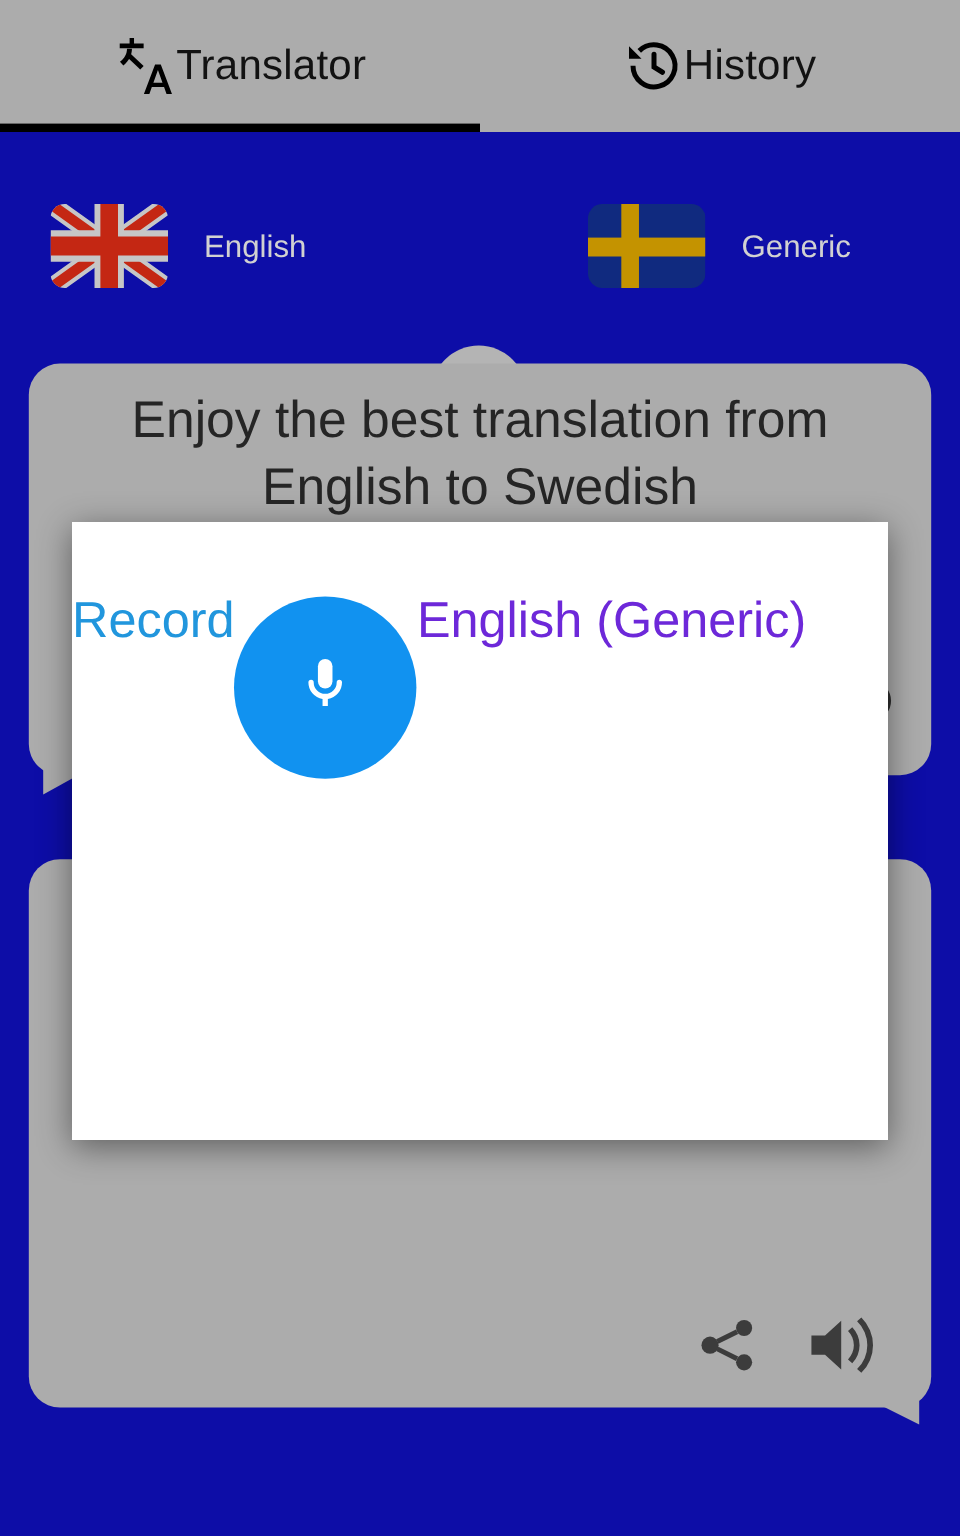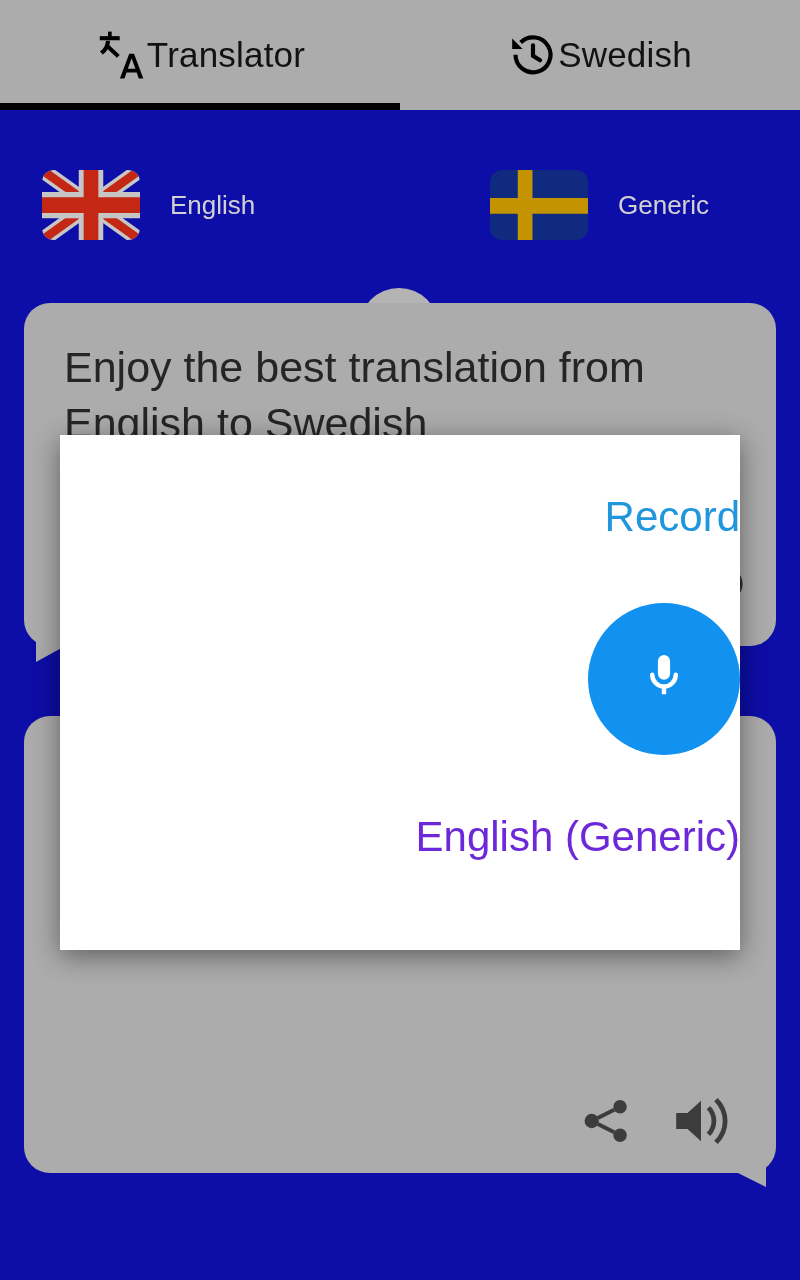--- a/index.html
+++ b/index.html
@@ -83,25 +83,26 @@
     position: absolute;
     background: #d2d2d2;
     border-radius: 26px;
     left: 24px;
     width: 752px;
   }
   #card-source { top: 303px; height: 343px; }
   #card-target { top: 716px; height: 457px; }
   .card-text {
     position: absolute;
-    left: 40px; right: 40px; top: 36px;
+    left: 40px; right: 40px; top: 19px;
     font-size: 43px;
     line-height: 56px;
     color: #2e2e2e;
     word-wrap: break-word;
+    text-align: center;
   }
   
   .tail {
     position: absolute;
     width: 0; height: 0;
     border-style: solid;
   }
   #tail-source {
     bottom: -16px; left: 12px;
     border-width: 0 0 22px 40px;
@@ -130,22 +131,22 @@
     position: absolute; inset: 0;
     background: rgba(0,0,0,0.18);
   }
   #record-dialog {
     position: absolute;
     left: 60px; top: 435px;
     width: 680px; height: 515px;
     background: #ffffff;
     box-shadow: 0 6px 26px rgba(0,0,0,0.45);
     display: flex;
-    flex-direction: column;
-    align-items: flex-end;
+    flex-direction: row;
+    align-items: flex-start;
   }
   #dialog-title {
     margin-top: 58px;
     font-size: 42px;
     color: #2196dd;
   }
   #mic-button {
     margin-top: 62px;
     width: 152px; height: 152px;
     border-radius: 50%;
@@ -185,21 +186,21 @@
     <div class="tab">
       <span class="tab-icon">
         <svg width="50" height="50" viewBox="0 0 24 24">
           <g fill="none" stroke="#000" stroke-width="2">
             <path d="M3.6 11.9a8.4 8.4 0 1 0 2.5-5.95"></path>
             <path d="M12 7.3v5.1l3.4 2.1" stroke-linecap="round"></path>
           </g>
           <path d="M2.0 4.1v5.0h5.0z" fill="#000"></path>
         </svg>
       </span>
-      <span class="tab-label">Swedish</span>
+      <span class="tab-label">History</span>
     </div>
 
   </div>
 
   <div id="langrow">
 
     <div class="lang-side lang-left">
       <span class="flag">
         <svg width="98" height="70" viewBox="0 0 60 40" preserveAspectRatio="none">
           <rect width="60" height="40" fill="#1010cc"></rect>

